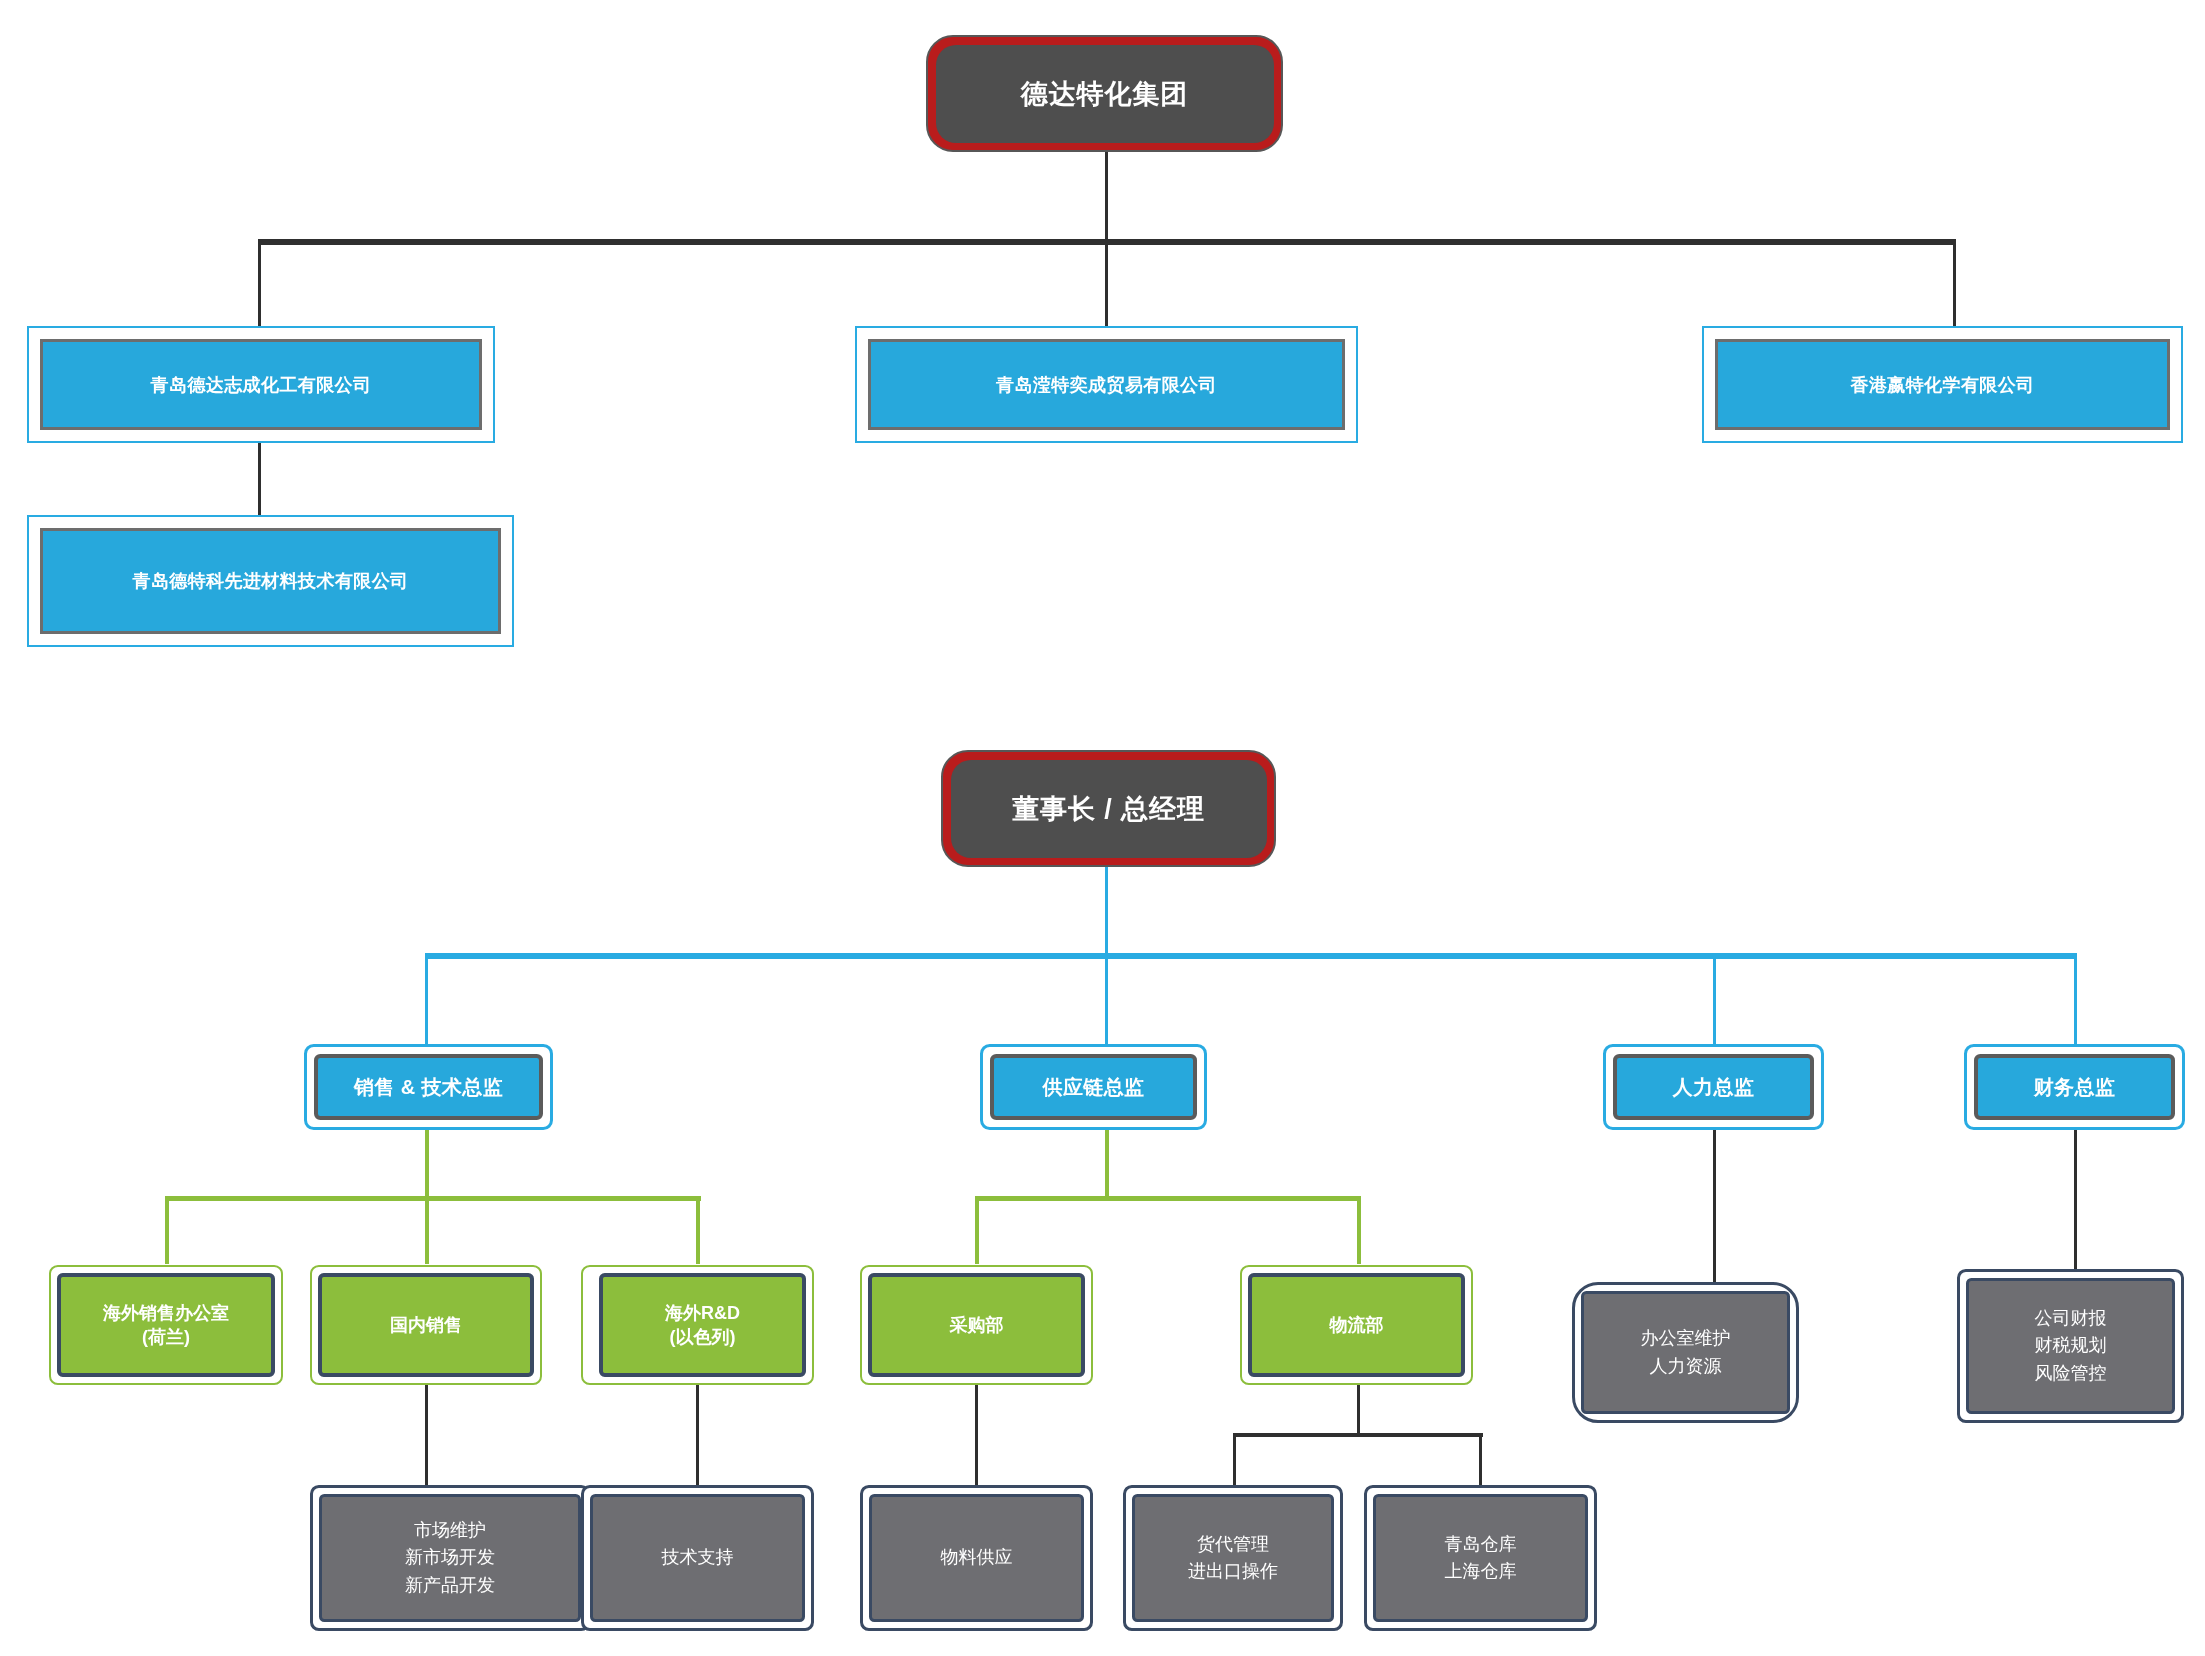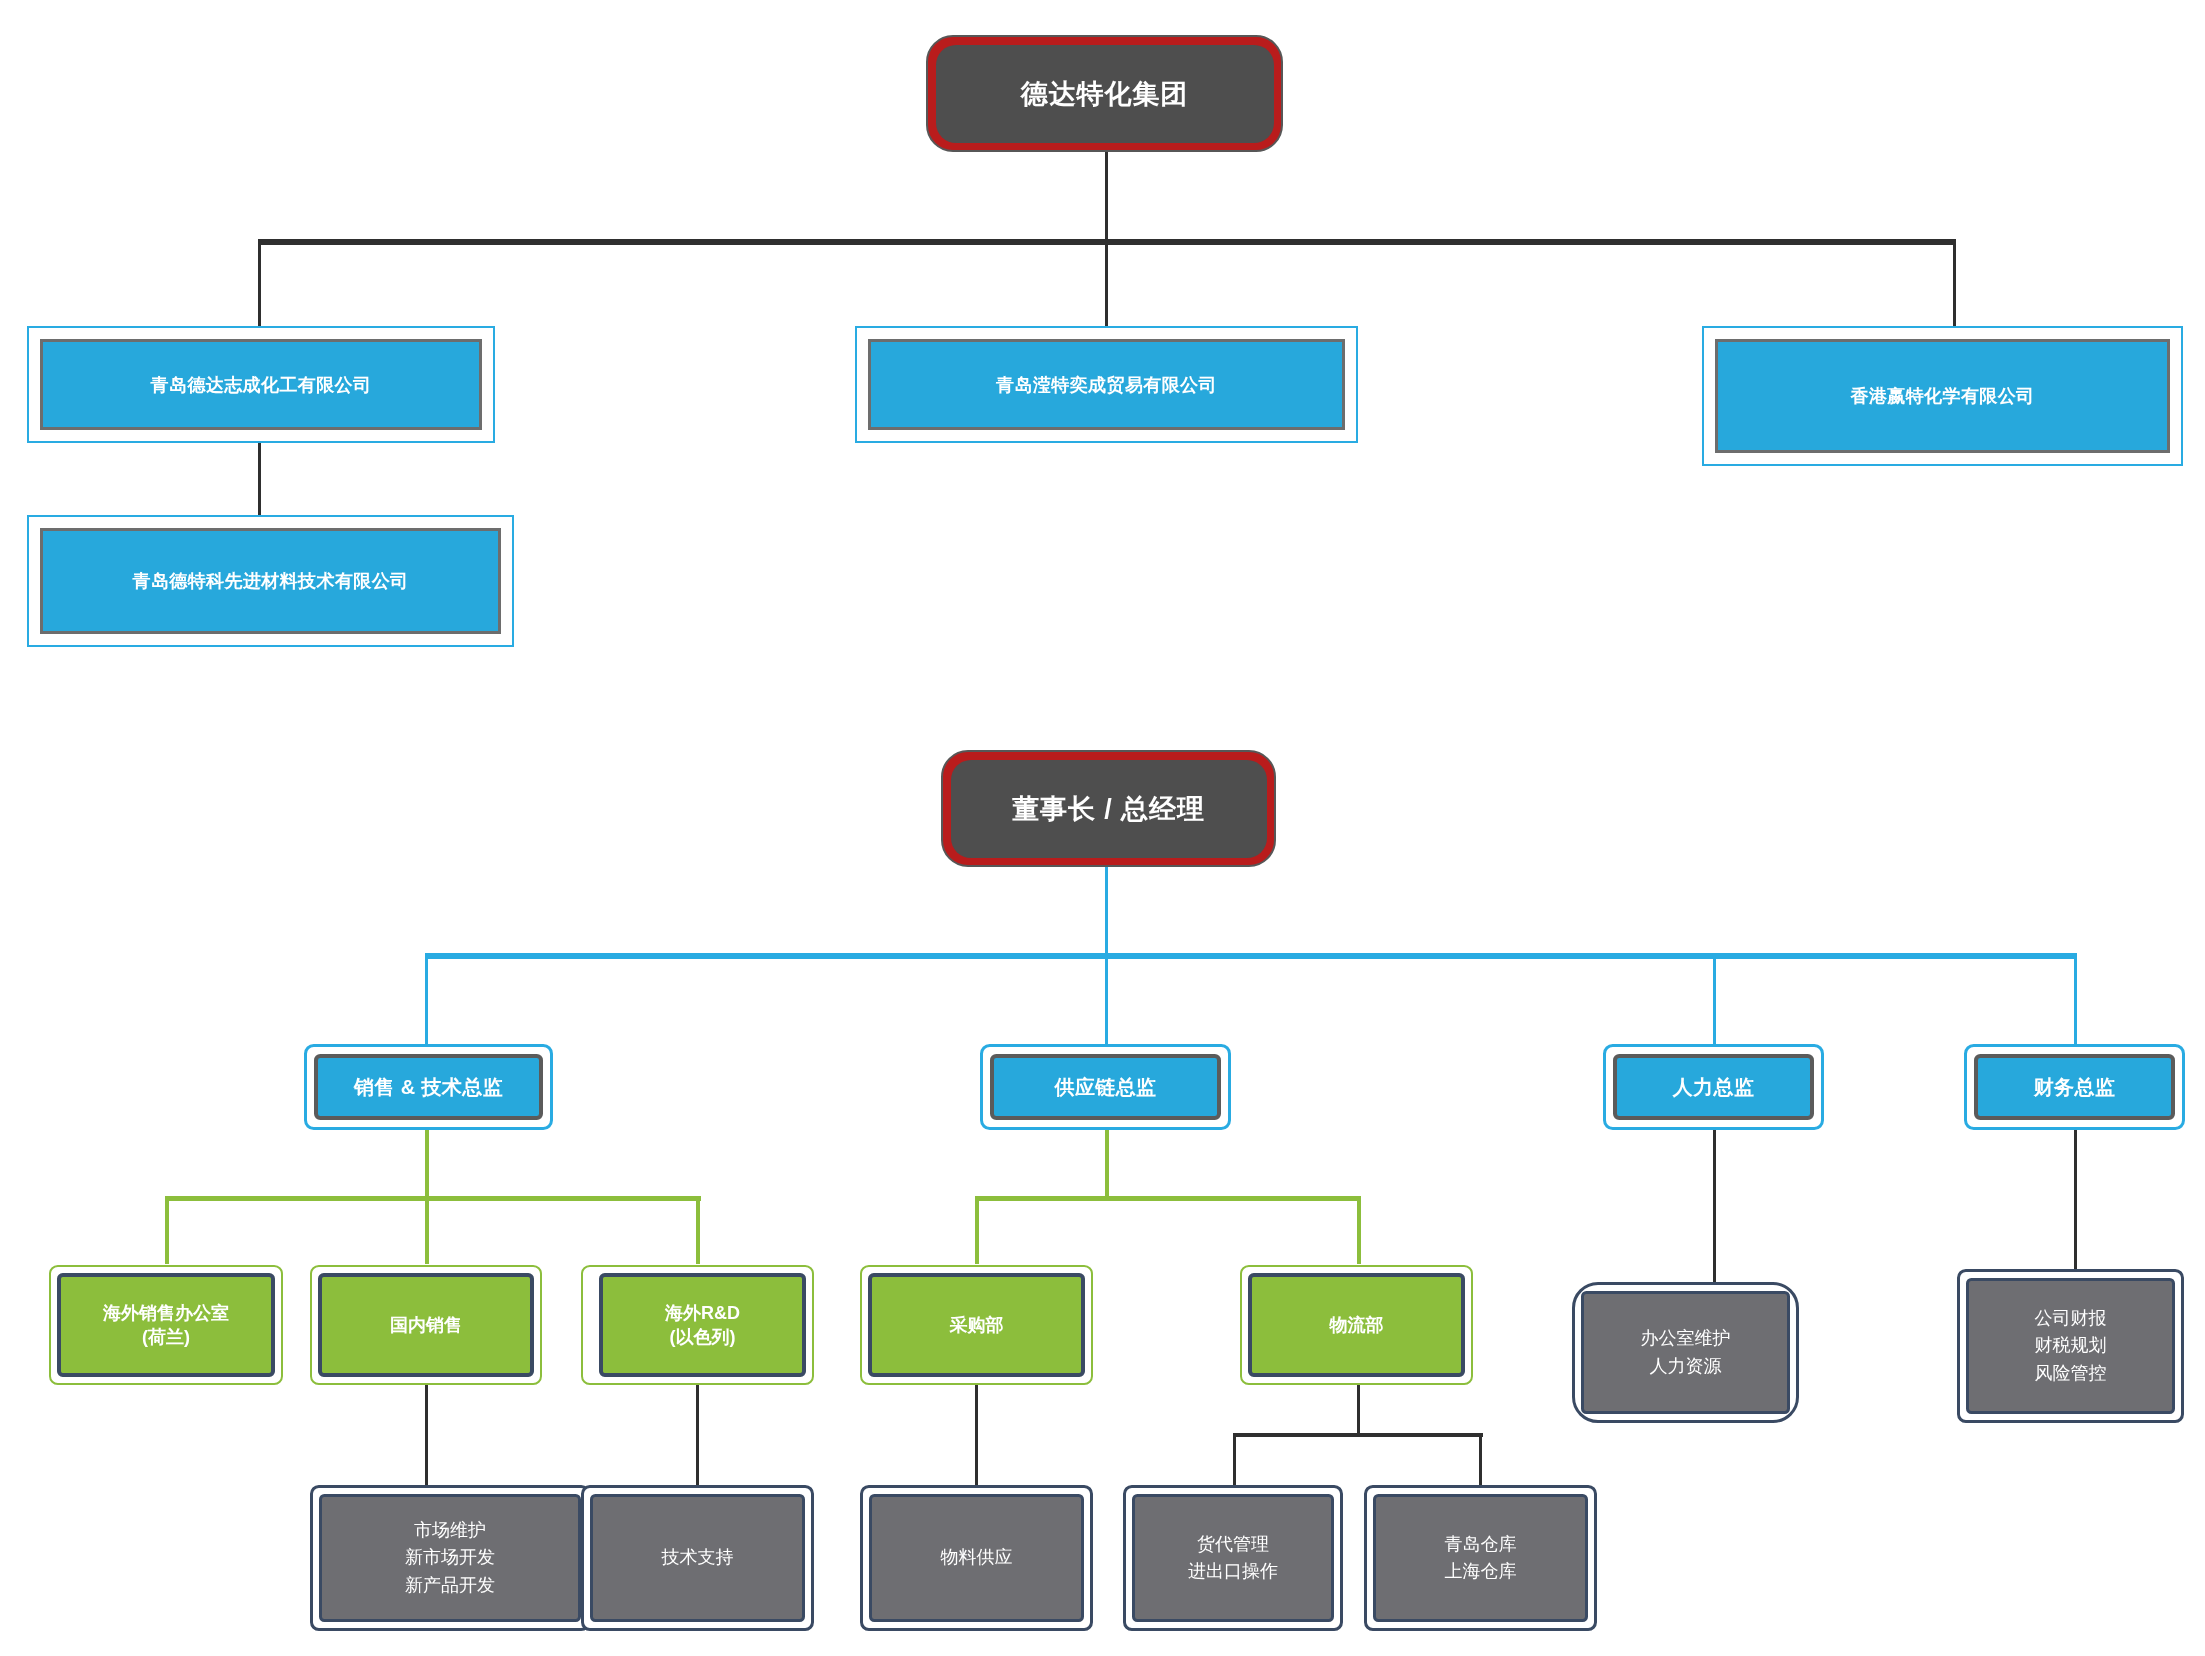--- a/index.html
+++ b/index.html
@@ -56,21 +56,21 @@
   </div>
 
   <div class="node subs" style="left:27px;top:326px;width:468px;height:117px;">
     <div class="inner">青岛德达志成化工有限公司</div>
   </div>
 
   <div class="node subs" style="left:855px;top:326px;width:503px;height:117px;">
     <div class="inner">青岛滢特奕成贸易有限公司</div>
   </div>
 
-  <div class="node subs" style="left:1702px;top:326px;width:481px;height:140px;">
+  <div class="node subs" style="left:1702px;top:326px;width:481px;height:117px;">
     <div class="inner">香港嬴特化学有限公司</div>
   </div>
 
   <div class="node subs" style="left:27px;top:515px;width:487px;height:132px;">
     <div class="inner">青岛德特科先进材料技术有限公司</div>
   </div>
 
   <div class="ln blue" style="left:1105px;top:865px;width:3.1px;height:90px;"></div>
   <div class="ln blue" style="left:425px;top:953px;width:1652px;height:5.7px;"></div>
   <div class="ln blue" style="left:425px;top:953px;width:3.1px;height:91px;"></div>
@@ -102,21 +102,21 @@
   <div class="ln dark" style="left:1479px;top:1433px;width:3.1px;height:53px;"></div>
 
   <div class="node root" style="left:941px;top:750px;width:335px;height:117px;">
     <div class="inner">董事长 / 总经理</div>
   </div>
 
   <div class="node dir" style="left:304px;top:1044px;width:249px;height:86px;">
     <div class="inner">销售 &amp; 技术总监</div>
   </div>
 
-  <div class="node dir" style="left:980px;top:1044px;width:251px;height:86px;">
+  <div class="node dir" style="left:980px;top:1044px;width:227px;height:86px;">
     <div class="inner">供应链总监</div>
   </div>
 
   <div class="node dir" style="left:1603px;top:1044px;width:221px;height:86px;">
     <div class="inner">人力总监</div>
   </div>
 
   <div class="node dir" style="left:1964px;top:1044px;width:221px;height:86px;">
     <div class="inner">财务总监</div>
   </div>

